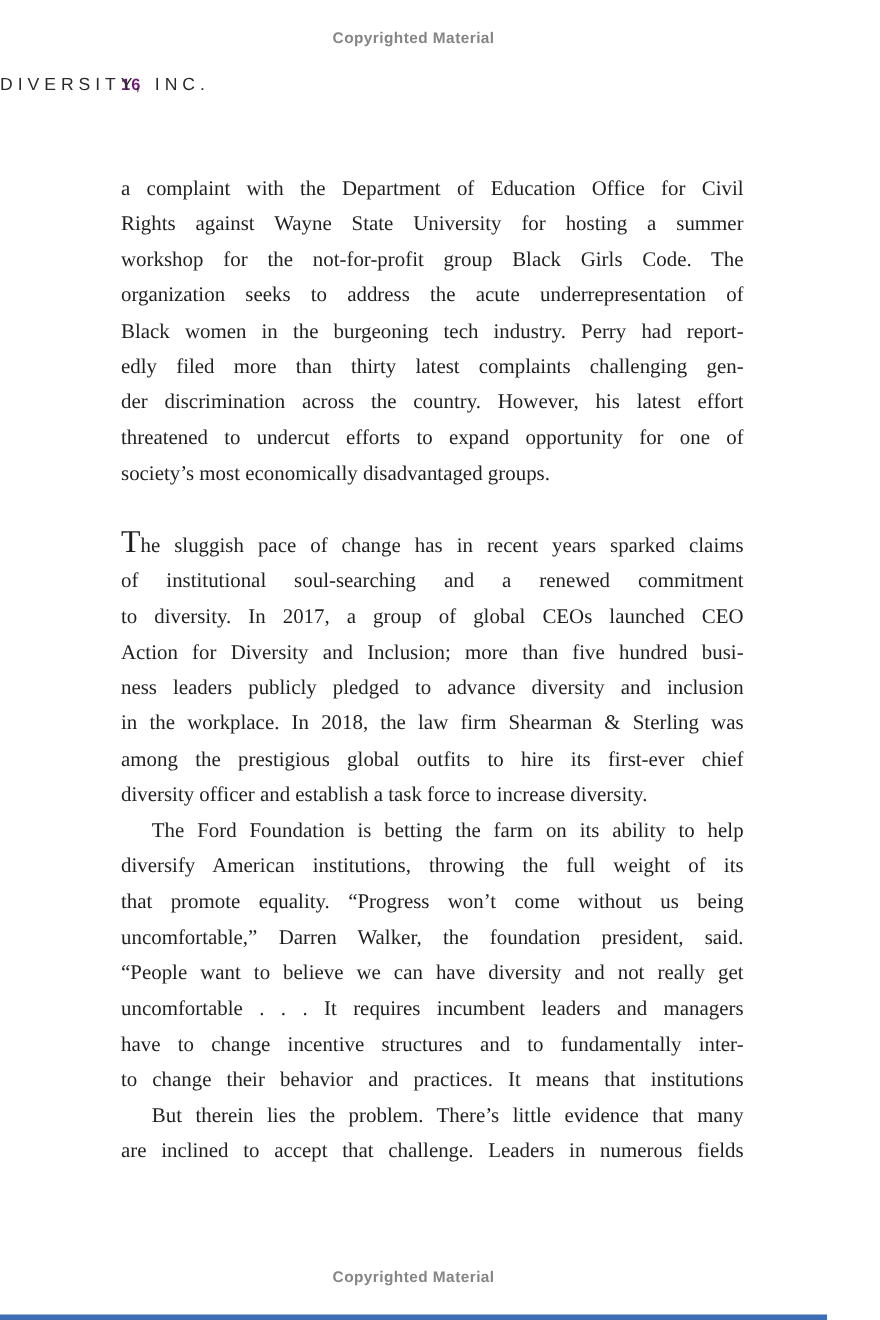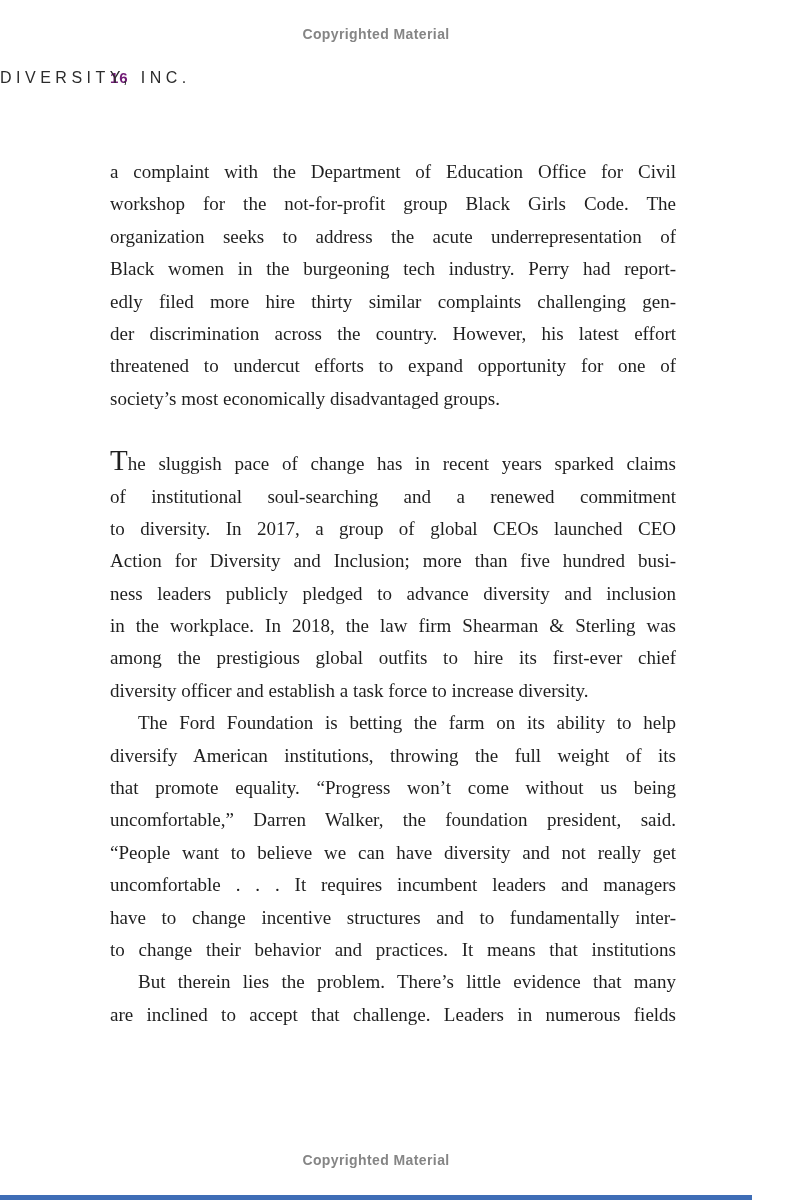--- a/index.html
+++ b/index.html
@@ -93,24 +93,25 @@
 
   <div class="copyright-banner copyright-top">Copyrighted Material</div>
 
   <div class="page-number">16</div>
 
   <div class="running-title">DIVERSITY, INC.</div>
 
   <main class="body-text">
       <div class="paragraph">
         <div class="line">a complaint with the Department of Education Office for Civil</div>
+        <div class="line">Rights against Wayne State University for hosting a summer</div>
         <div class="line">workshop for the not-for-profit group Black Girls Code. The</div>
         <div class="line">organization seeks to address the acute underrepresentation of</div>
         <div class="line">Black women in the burgeoning tech industry. Perry had report-</div>
-        <div class="line">edly filed more hire thirty similar complaints challenging gen-</div>
+        <div class="line">edly filed more than thirty latest complaints challenging gen-</div>
         <div class="line">der discrimination across the country. However, his latest effort</div>
         <div class="line">threatened to undercut efforts to expand opportunity for one of</div>
         <div class="line para-end">society’s most economically disadvantaged groups.</div>
       </div>
       <div class="paragraph section-start">
         <div class="line"><span class="initial-cap">T</span>he sluggish pace of change has in recent years sparked claims</div>
         <div class="line">of institutional soul-searching and a renewed commitment</div>
         <div class="line">to diversity. In 2017, a group of global CEOs launched CEO</div>
         <div class="line">Action for Diversity and Inclusion; more than five hundred busi-</div>
         <div class="line">ness leaders publicly pledged to advance diversity and inclusion</div>

